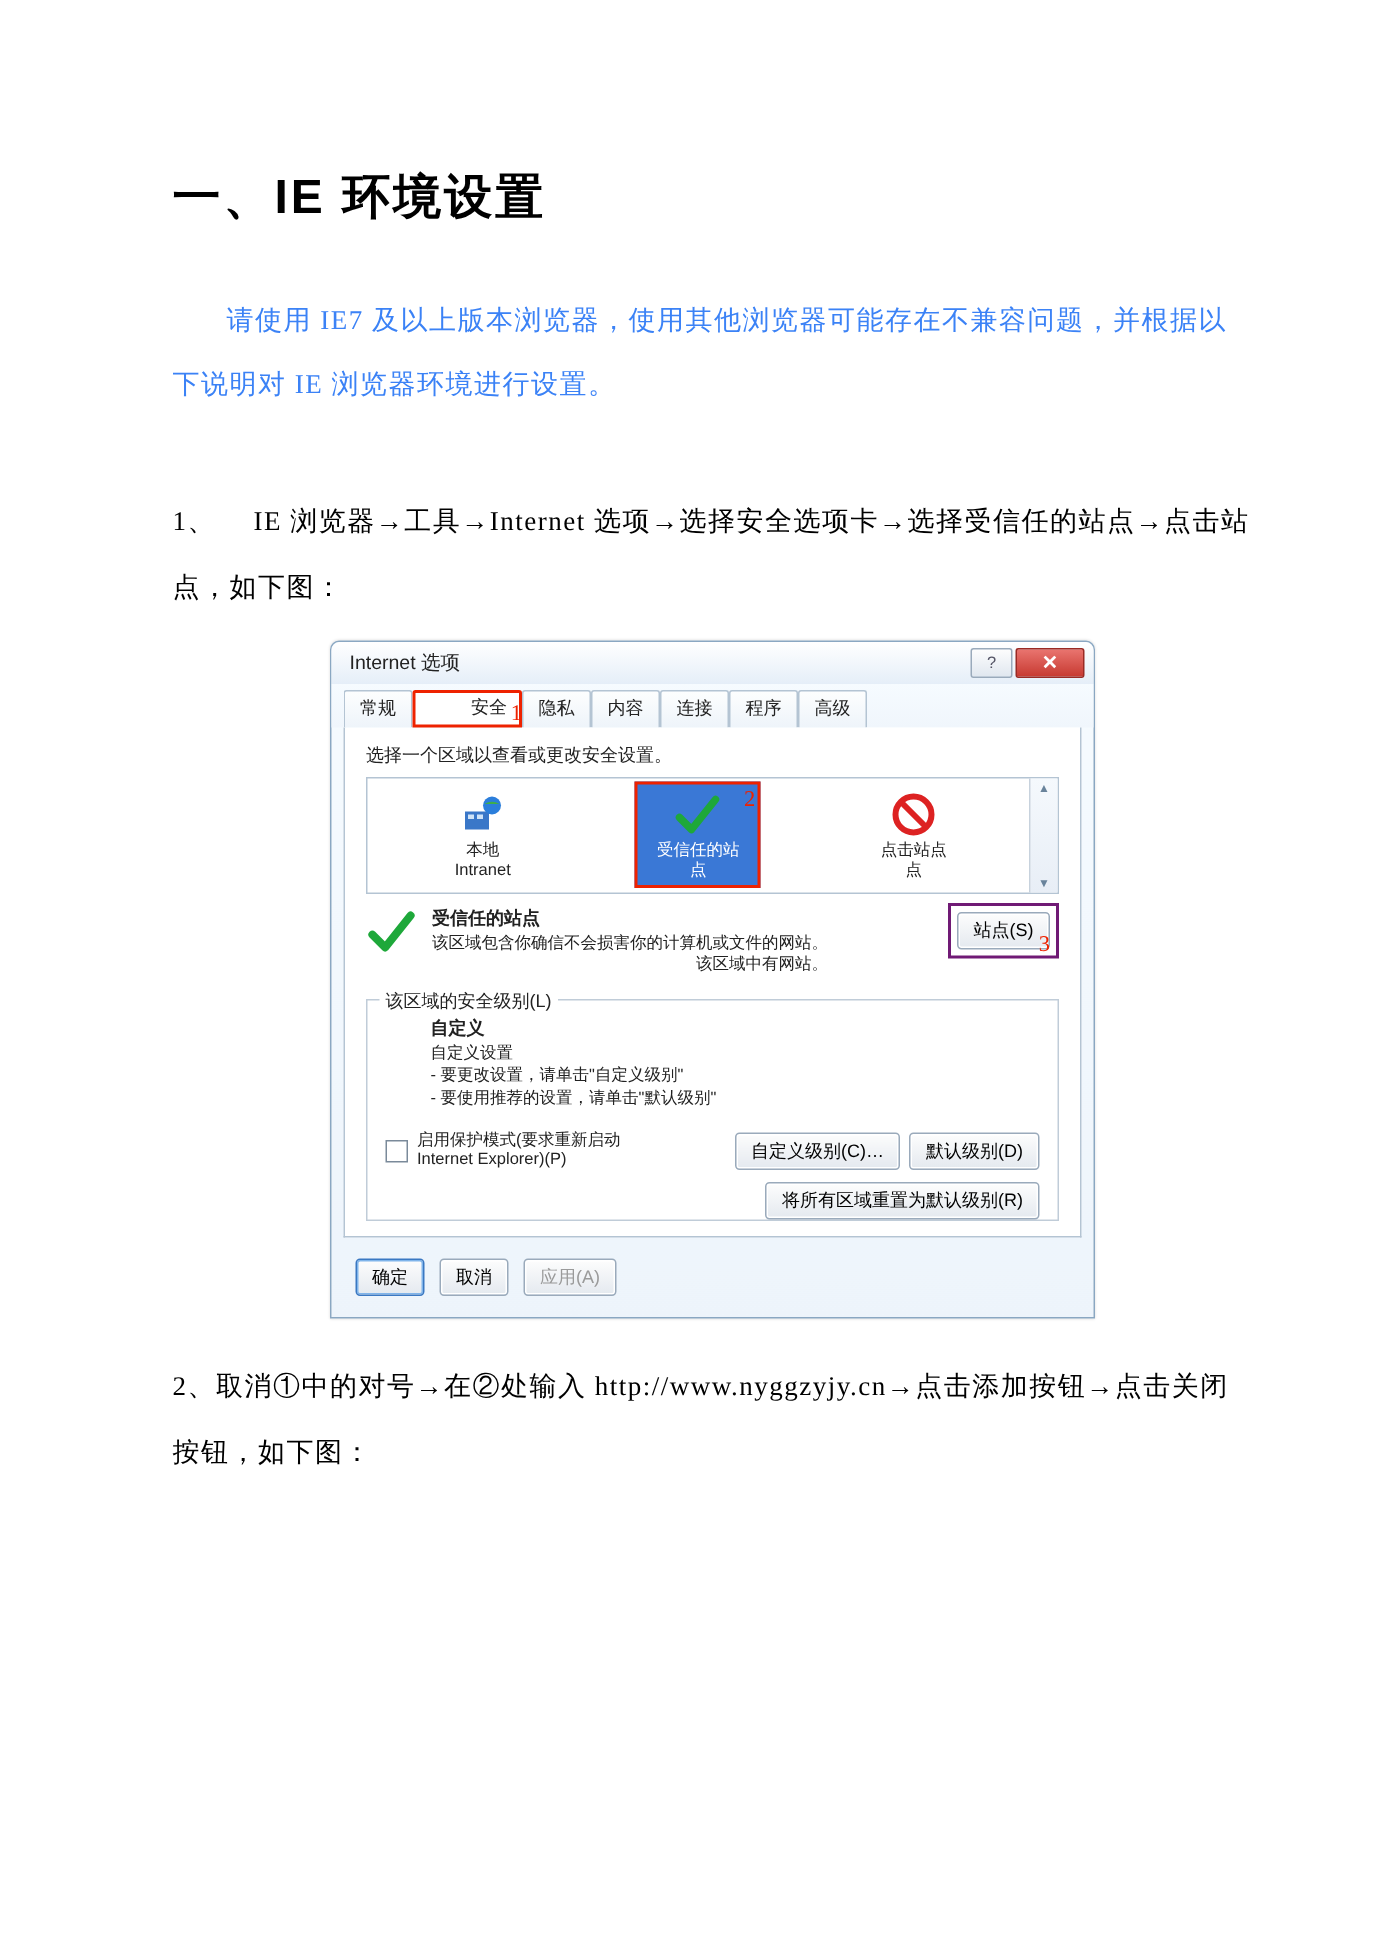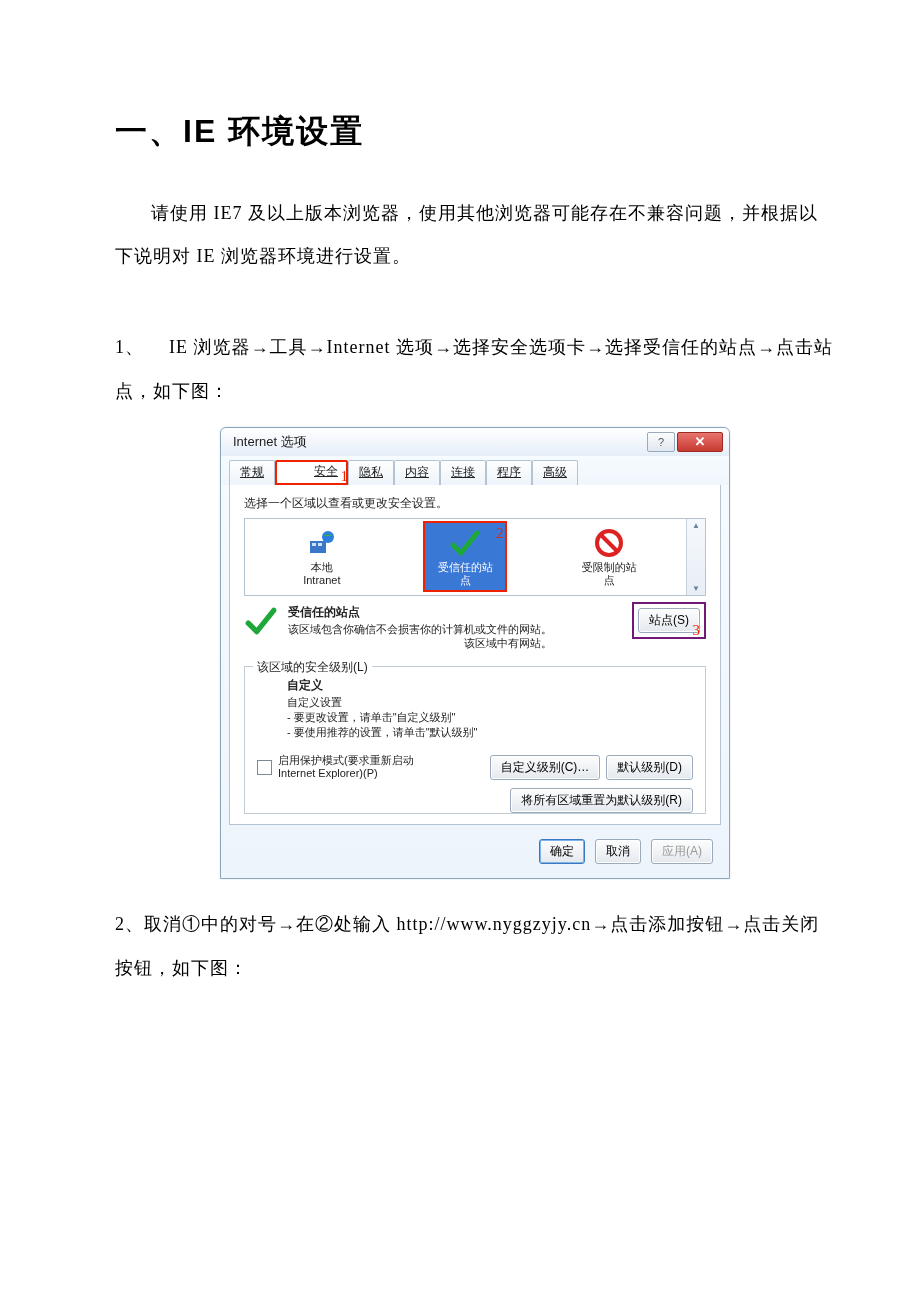--- a/index.html
+++ b/index.html
@@ -16,21 +16,21 @@
     margin-left: 15px;
   }
   .heading {
     font-family: "SimHei", "Microsoft YaHei", sans-serif;
     font-size: 32px;
     font-weight: bold;
     letter-spacing: 2px;
     margin-bottom: 38px;
   }
   .intro {
-    color: #000000;
+    color: #3b82f6;
     font-size: 18px;
     line-height: 2.4;
     text-indent: 2em;
     margin-bottom: 48px;
     letter-spacing: 1px;
   }
   .step {
     font-size: 18px;
     line-height: 2.4;
     letter-spacing: 1px;
@@ -108,21 +108,20 @@
     background: linear-gradient(#f6fbff,#f0f6fc);
   }
   .tab {
     padding: 3px 10px 4px 10px;
     border: 1px solid #b4c4d3;
     border-bottom: none;
     background: linear-gradient(#fdfefe,#eef4fa);
     font-size: 12px;
     position: relative;
     border-radius: 2px 2px 0 0;
-    text-decoration: underline;
   }
   .tab.active {
     background: #ffffff;
     z-index: 2;
   }
   .highlight-red {
     border: 2px solid #e20 !important;
     padding: 1px 8px 3px 8px;
     position: relative;
   }
@@ -274,21 +273,21 @@
   }
   .btn-row {
     display: flex;
     gap: 8px;
     justify-content: flex-end;
     margin-top: 8px;
   }
   .footer-btns {
     display: flex;
     gap: 10px;
-    justify-content: flex-end;
+    justify-content: flex-start;
     padding: 14px 16px 14px 16px;
   }
   .btn.primary {
     border: 1px solid #3a78c2;
     box-shadow: 0 0 0 1px #7fb4ea inset;
   }
 </style>
 </head>
 <body>
 
@@ -348,21 +347,21 @@
               </svg>
               <span>受信任的站</span>
               <span>点</span>
               <span class="red-mark" style="right:2px; top:2px;">2</span>
             </div>
             <div class="zone-item">
               <svg class="zone-icon" viewBox="0 0 32 32">
                 <circle cx="16" cy="16" r="12" fill="none" stroke="#d22" stroke-width="4"></circle>
                 <line x1="8" y1="8" x2="24" y2="24" stroke="#d22" stroke-width="4"></line>
               </svg>
-              <span>受限制的站</span>
+              <span>点击站点</span>
               <span>点</span>
             </div>
           </div>
           <div class="zone-scroll">
             <div class="scroll-arrow">▲</div>
             <div class="scroll-arrow">▼</div>
           </div>
         </div>
 
         <div class="zone-desc">

